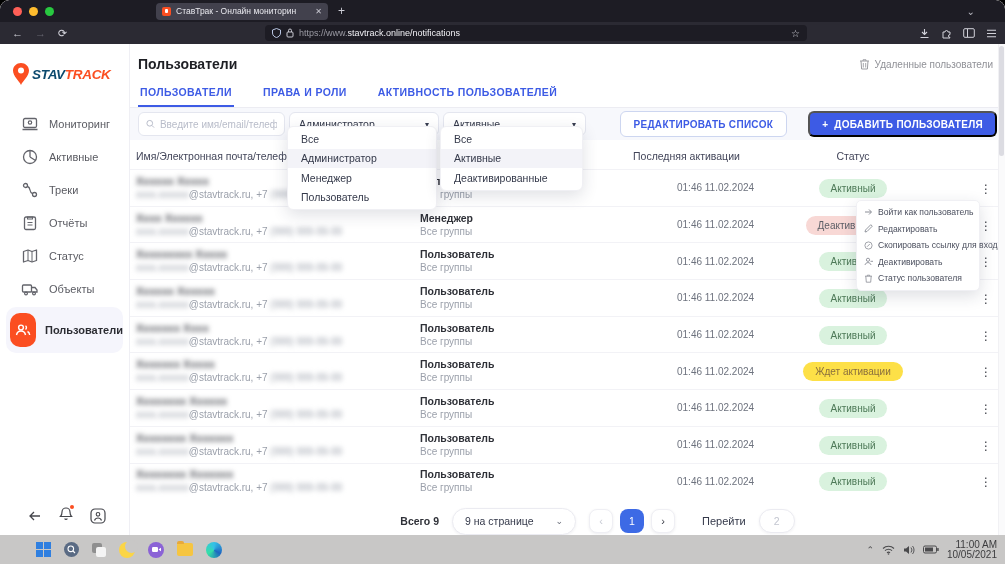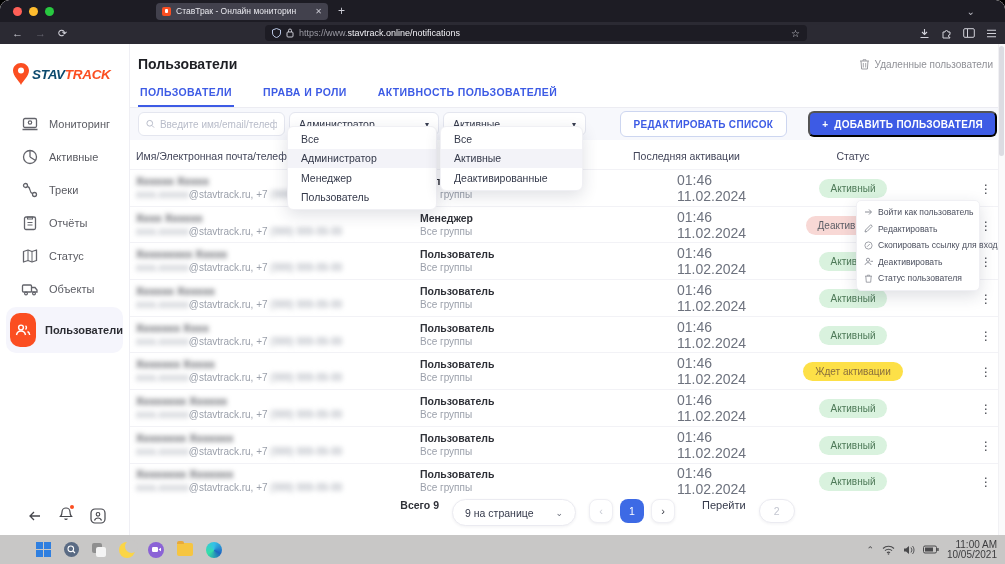--- a/index.html
+++ b/index.html
@@ -72,31 +72,31 @@
   .grid { display:grid; grid-template-columns:284px 213px 150px 140px 1fr; align-items:center; padding-left:6px; }
   .thead { height:26px; margin-top:3px; }
   .th { font-size:10.5px; color:#43465a; font-weight:500; }
   .th.center { justify-self:center; }
   .trow { height:36.7px; border-top:1px solid #f2f2f6; }
   .nm { font-size:11px; font-weight:700; color:#55575e; line-height:13px; }
   .em { font-size:10px; color:#9ba0ab; line-height:13px; white-space:nowrap; }
   .rd { filter:blur(2.4px); }
   .rl { font-size:10.5px; font-weight:700; color:#2f3138; line-height:13px; }
   .gr { font-size:10px; color:#9ba0ab; line-height:13px; }
-  .c-date { font-size:14px; color:#6d727e;padding-left:44px; }
+  .c-date { font-size:10px; color:#6d727e;padding-left:44px; }
   .c-status { justify-self:center; }
   .badge { display:inline-block; padding:4px 12px; border-radius:999px; font-size:10px; white-space:nowrap; }
   .green { background:#d9f2de; color:#4e7a58; }
   .pink { background:#f8d8d5; color:#5c5e66; }
   .orange { background:#fde047; color:#8a6f3e; }
   .c-kebab { justify-self:end; padding-right:13px; }
   .kebab { font-size:12px; color:#3f4149; letter-spacing:0; cursor:pointer; }
 
   
-  .pager { display:flex; justify-content:center; gap:13px; height:44px; margin-left:60px; }
+  .pager { display:flex; align-items:center; justify-content:center; gap:13px; height:44px; margin-left:60px; }
   .total { font-size:10.5px; font-weight:700; color:#2f3138; }
   .pp-select { width:124px; height:27px; border:1px solid #ebebf1; border-radius:14px; background:#fff; display:flex; align-items:center; justify-content:space-between; padding:0 12px; font-size:10.5px; color:#34394a; box-shadow:0 1px 3px rgba(40,40,60,.06); }
   .pg-btn { width:24px; height:24px; border-radius:8px; background:#fff; border:1px solid #efeff4; box-shadow:0 1px 3px rgba(40,40,60,.08); display:flex; align-items:center; justify-content:center; font-size:11px; }
   .pg-prev { color:#c8cbd4; } .pg-next { color:#3a3d47; margin-left:-6px;}
   .pg-cur { width:24px; height:24px; border-radius:8px; background:#3d6ae5; color:#fff; font-size:10.5px; display:flex; align-items:center; justify-content:center; margin-left:-6px; }
   .goto-label { font-size:11px; color:#34394a; margin-left:14px; }
   .goto-input { width:36px; height:24px; border:1px solid #ebebf1; border-radius:12px; background:#fff; text-align:center; font-size:10.5px; color:#c3c6d0; outline:0; font-family:inherit; box-shadow:0 1px 3px rgba(40,40,60,.06);}
 
   
   .dd-panel { position:absolute; background:#fff; border-radius:6px; box-shadow:0 5px 16px rgba(35,40,70,.14); border:1px solid #f0f0f4; z-index:40; padding:2px 0; }

